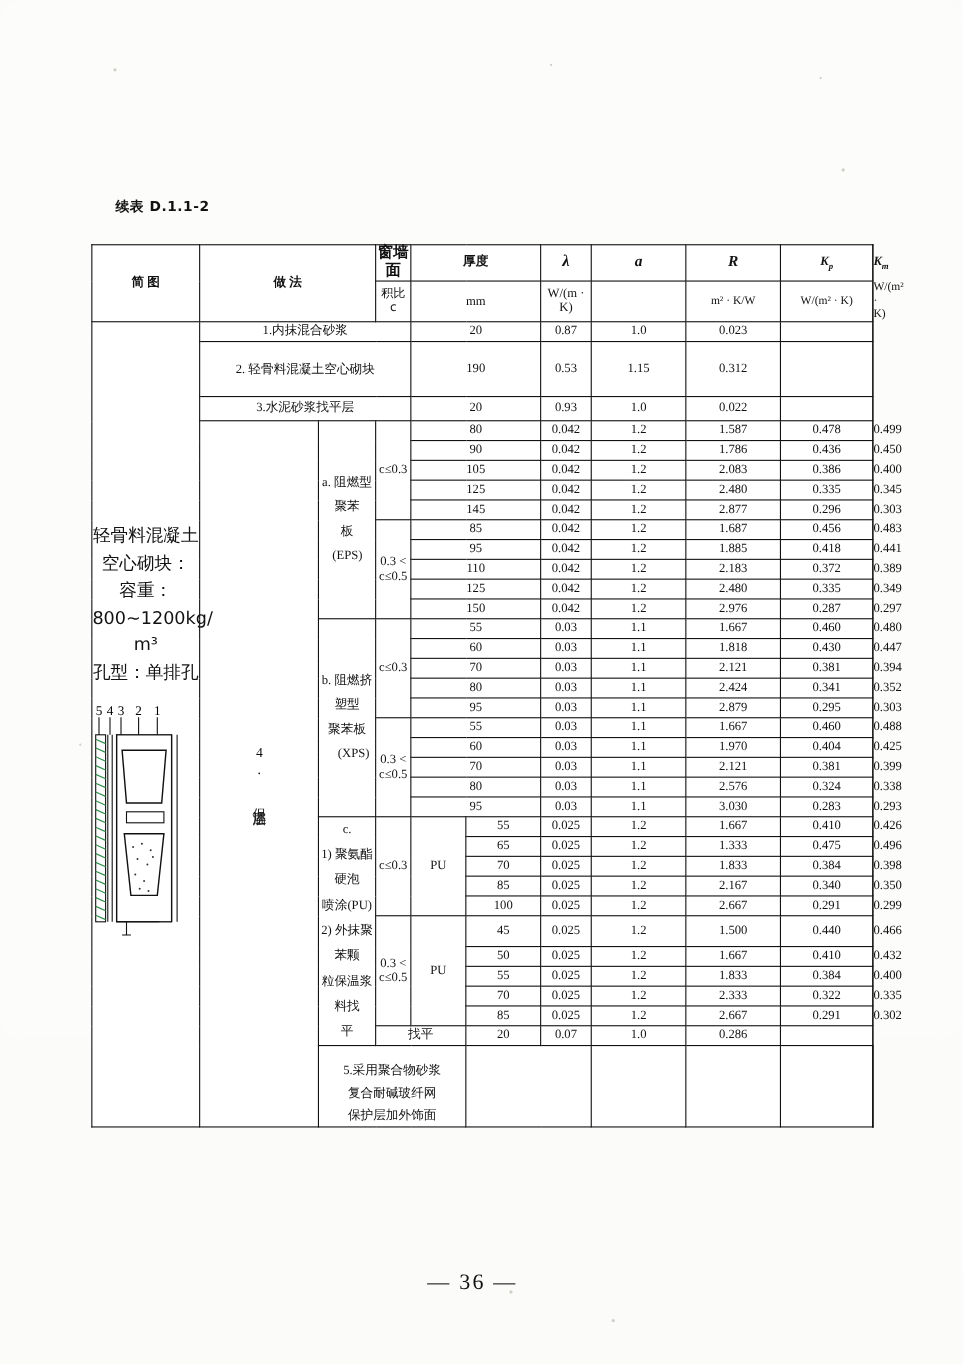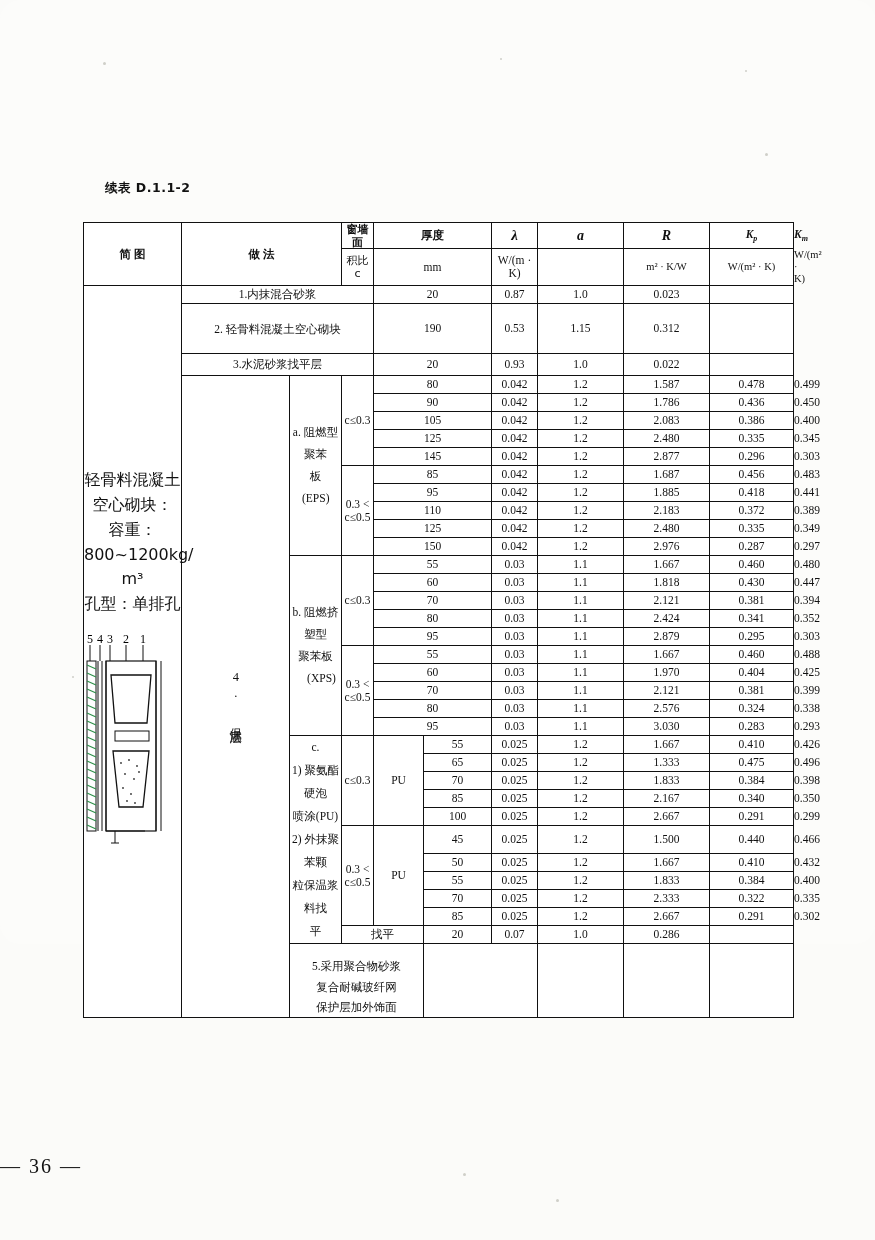--- a/index.html
+++ b/index.html
@@ -89,20 +89,21 @@
   }
   .c-cell{
     font-family:"Liberation Serif", serif;
     font-size:11.5px;
     line-height:1.25;
   }
   .pagenum{
     position:absolute;
     left:0;right:16px;
     top:1155px;
+    text-align:center;
     font-size:20px;
     font-family:"Liberation Serif", serif;
     letter-spacing:2px;
   }
   
   .diagram{
     position:relative;
     width:95px;
     height:210px;
     margin:0 auto;
@@ -135,21 +136,21 @@
       <col style="width:46px">
       <col style="width:86px">
       <col style="width:86px">
       <col style="width:84px">
     </colgroup>
 
     <tbody>
           <tr class="hdr">
       <td rowspan="2" class="cn-b">简 图</td>
       <td rowspan="2" colspan="2" class="cn-b">做 法</td>
-      <td class="cn" style="font-size:11px;">窗墙面</td>
+      <td class="cn" style="font-size:14px;">窗墙面</td>
       <td colspan="2" class="cn-b">厚度</td>
       <td class="it" style="font-size:15px;">λ</td>
       <td class="it" style="font-size:14px;">a</td>
       <td class="it" style="font-size:14px;">R</td>
       <td><span class="it">K</span><span class="sub">p</span></td>
       <td><span class="it">K</span><span class="sub">m</span></td>
     </tr>
 
     <tr class="hdr2">
       <td><span class="cn" style="font-size:11px;">积比 c</span></td>

